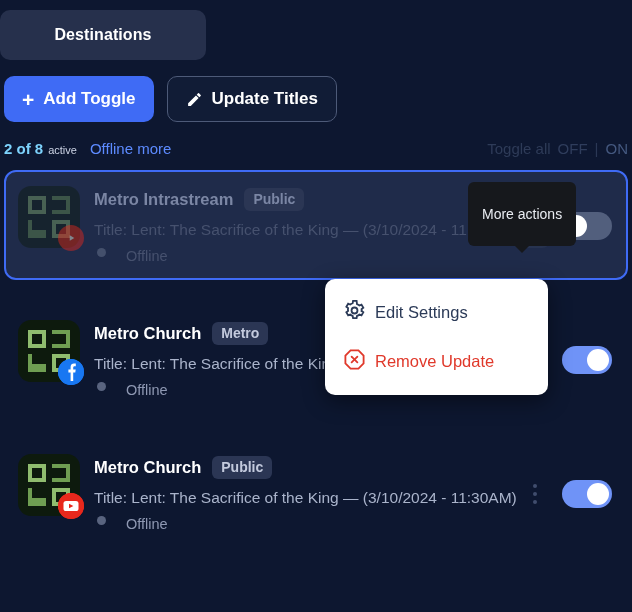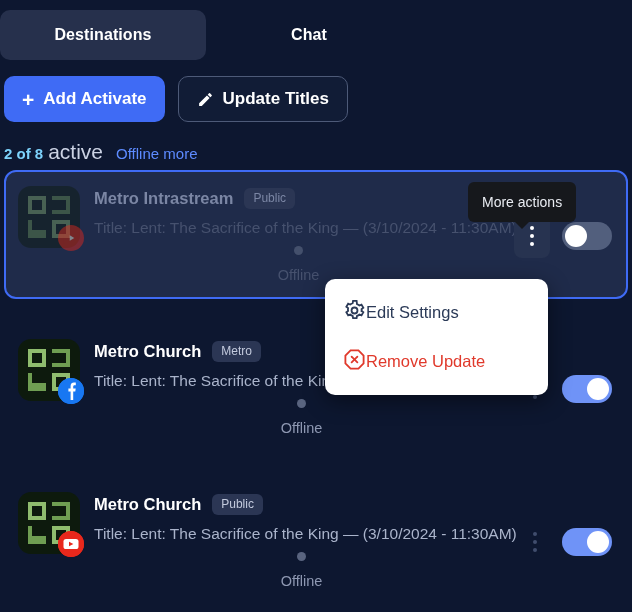--- a/index.html
+++ b/index.html
@@ -34,37 +34,37 @@
   .btn-outline { background: #111c36; border: 1.5px solid #4d5a78; }
   .ico-plus { font-size: 21px; font-weight: bold; line-height: 1; }
   .ico-pencil { display: inline-flex; }
 
   
   .statusrow {
     display: flex; align-items: baseline;
     padding: 18px 2px 0 4px; position: relative; height: 44px;
   }
   .st-count { font-size: 15px; font-weight: bold; color: #7dd3fc; }
-  .st-active { font-size: 21px; color: #ccd3e4; margin-left: 5px; }
+  .st-active { font-size: 11px; color: #ccd3e4; margin-left: 5px; }
   .st-link { font-size: 15px; color: #5d8bff; margin-left: 13px; cursor: pointer; }
   .toggle-all {
     position: absolute; right: 4px; top: 18px;
     display: flex; align-items: baseline; gap: 7px;
     font-size: 15px; color: #33405e;
   }
   .ta-label { color: #2e3b58; }
   .ta-off { color: #2f3d5c; }
   .ta-sep { color: #2b3855; }
   .ta-on { color: #44587f; }
 
   
   .tooltip {
     position: absolute; left: 468px; top: 182px;
     background: #16181c; color: #e9ecf2;
-    font-size: 14px; padding: 12px 14px; border-radius: 6px;
+    font-size: 14px; padding: 24px 14px; border-radius: 6px;
     z-index: 40; white-space: nowrap;
   }
   .tooltip:after {
     content: ""; position: absolute; left: 50%; bottom: -7px;
     transform: translateX(-50%);
     border-left: 8px solid transparent; border-right: 8px solid transparent;
     border-top: 8px solid #16181c;
   }
 
   
@@ -90,25 +90,25 @@
     width: 26px; height: 26px; border-radius: 50%;
     display: flex; align-items: center; justify-content: center;
   }
   .badge-fb { background: #1877f2; }
   .badge-yt { background: #e8281c; }
 
   .cbody { flex: 1 1 auto; min-width: 0; padding-top: 2px; }
   .crow1 { display: flex; align-items: center; gap: 11px; }
   .cname { font-size: 16.5px; font-weight: bold; color: #ffffff; white-space: nowrap; }
   .cbadge {
-    font-size: 12px; color: #c3cadd; background: #2b3654;
-    border-radius: 6px; padding: 3px 9px 4px 9px;
+    font-size: 14px; color: #c3cadd; background: #2b3654;
+    border-radius: 6px; padding: 3px 9px 4px 9px; font-weight: bold;
   }
   .ctitle { font-size: 15.5px; color: #aab4cb; margin-top: 10px; white-space: nowrap; }
-  .cstatus { display: flex; align-items: center; gap: 12px; margin-top: 9px; padding-left: 3px; flex-direction: column; }
+  .cstatus { display: flex; gap: 20px; margin-top: 9px; padding-left: 3px; }
   .dot { width: 9px; height: 9px; border-radius: 50%; background: #5a6party; }
   .dot { background: #59647f; }
   .cstatus-text { font-size: 14.5px; color: #8e98b2; }
 
   .cright { display: flex; align-items: center; gap: 12px; padding-top: 2px; }
   .kebab {
     width: 30px; height: 38px; border-radius: 8px; cursor: pointer;
     display: flex; flex-direction: column; align-items: center;
     justify-content: center; gap: 4px;
   }
@@ -136,62 +136,65 @@
   .card.selected .avatar { opacity: .45; }
   .card.selected .platform-badge { opacity: .45; }
 
   
   .menu {
     position: absolute; left: 325px; top: 279px; width: 223px;
     background: #ffffff; border-radius: 10px; z-index: 50;
     box-shadow: 0 6px 22px rgba(0,0,0,.45); padding: 9px 0;
   }
   .menu-item {
-    display: flex; align-items: center; gap: 0;
+    display: flex; align-items: center; gap: 9px;
     padding: 11px 18px; font-size: 16.5px; cursor: pointer;
   }
   .mi-edit { color: #2b3a57; }
   .mi-remove { color: #e0392b; }
 
   .logo-svg { display:block; width:62px; height:62px; }
 </style>
 </head>
 <body>
 
 <div class="app">
 
   <div class="tabbar">
     <div class="tab active">
       <span>Destinations</span>
     </div>
-    <div class="tab inactive">
-      <span>Chat</span>
-    </div>
   </div>
 
   <div class="actions">
     <div class="btn btn-primary">
       <span class="ico-plus">+</span>
-      <span>Add Activate</span>
+      <span>Add Toggle</span>
     </div>
     <div class="btn btn-outline">
       <span class="ico-pencil">
         <svg width="17" height="17" viewBox="0 0 24 24" fill="#ffffff">
           <path d="M3 17.25V21h3.75L17.81 9.94l-3.75-3.75L3 17.25zM20.71 7.04a1 1 0 0 0 0-1.41l-2.34-2.34a1 1 0 0 0-1.41 0l-1.83 1.83 3.75 3.75 1.83-1.83z"></path>
         </svg>
       </span>
       <span>Update Titles</span>
     </div>
   </div>
 
   <div class="statusrow">
     <span class="st-count">2 of 8</span>
     <span class="st-active">active</span>
     <span class="st-link">Offline more</span>
 
+    <div class="toggle-all">
+      <span class="ta-label">Toggle all</span>
+      <span class="ta-off">OFF</span>
+      <span class="ta-sep">|</span>
+      <span class="ta-on">ON</span>
+    </div>
   </div>
 
   <div class="tooltip">
     <span>More actions</span>
   </div>
 
   <div class="cards">
 
     <div class="card selected">
       <div class="avatar-wrap">

